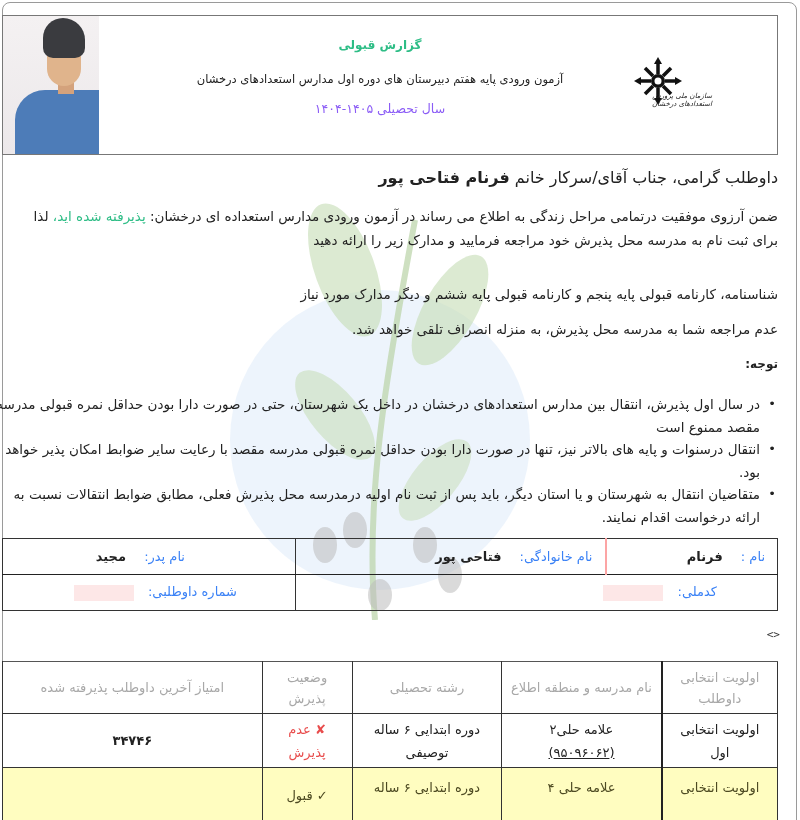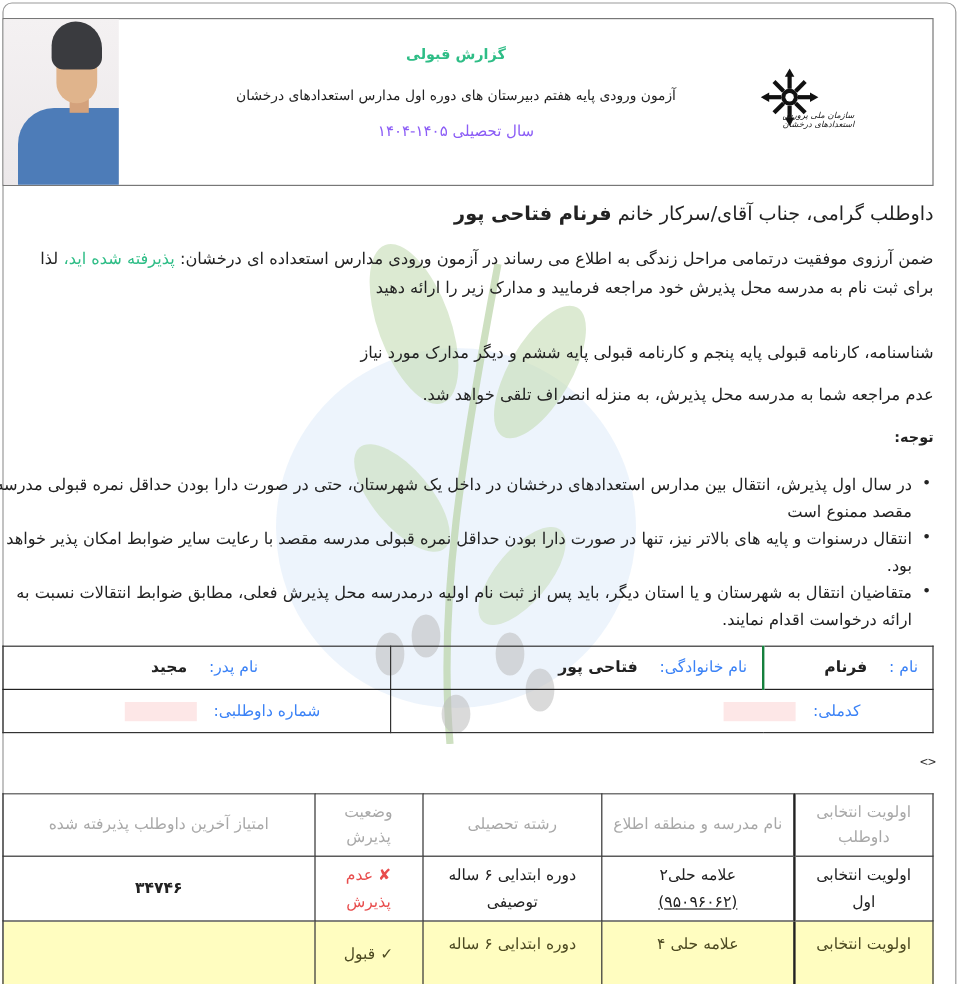--- a/index.html
+++ b/index.html
@@ -64,21 +64,21 @@
     table.choices td { border: 1px solid #333; height: 54px; text-align: center; padding: 0 6px; line-height: 23px; }
     table.choices tr.row1 td { border-top: 1.5px solid #555; }
     table.choices td.first { border-left: 2px solid #222; }
     table.choices th.first { border-left: 2px solid #222; }
     table.choices tr.highlight td { background: #fffdc0; color: #4d4a22; vertical-align: top; padding-top: 8px; height: 60px; border-bottom: none; }
     .reject { color: #e84c4c; }
     .reject .x { font-weight: bold; }
     .accept { color: #4cc35a; }
     .code { text-decoration: underline; }
     .yellow-ext { position: absolute; left: 2px; top: 800px; width: 776px; height: 20px; background: #fffdc0; }
-    .c-priority { width: 116px; } .c-school { width: 160px; } .c-field { width: 150px; } .c-status { width: 90px; } .c-score { width: 260px; }
+    .c-priority { width: 116px; } .c-school { width: 160px; } .c-field { width: 150px; } .c-status { width: 90px; font-family: Liberation Serif, serif; } .c-score { width: 260px; }
   </style>
 </head>
 <body>
 
 <div class="outer-frame"></div>
 
 <div class="header-box"></div>
 
 <div class="photo">
   <div class="shirt"></div>
@@ -146,21 +146,21 @@
 
 <ul class="notes">
   <li>در سال اول پذیرش، انتقال بین مدارس استعدادهای درخشان در داخل یک شهرستان، حتی در صورت دارا بودن حداقل نمره قبولی مدرسه مقصد ممنوع است</li>
   <li>انتقال درسنوات و پایه های بالاتر نیز، تنها در صورت دارا بودن حداقل نمره قبولی مدرسه مقصد با رعایت سایر ضوابط امکان پذیر خواهد بود.</li>
   <li>متقاضیان انتقال به شهرستان و یا استان دیگر، باید پس از ثبت نام اولیه درمدرسه محل پذیرش فعلی، مطابق ضوابط انتقالات نسبت به ارائه درخواست اقدام نمایند.</li>
 </ul>
 
 <table class="info">
   <tbody>
       <tr>
-    <td style="width:142px; border-left:2px solid #15803d;">
+    <td style="width:172px; border-left:2px solid #fca5a5;">
       <span class="lbl">نام :</span>
       <span class="val">فرنام</span>
     </td>
     <td style="width:310px;">
       <span class="lbl">نام خانوادگی:</span>
       <span class="val">فتاحی پور</span>
     </td>
     <td style="padding-right:110px;">
       <span class="lbl">نام پدر:</span>
       <span class="val">مجید</span>

